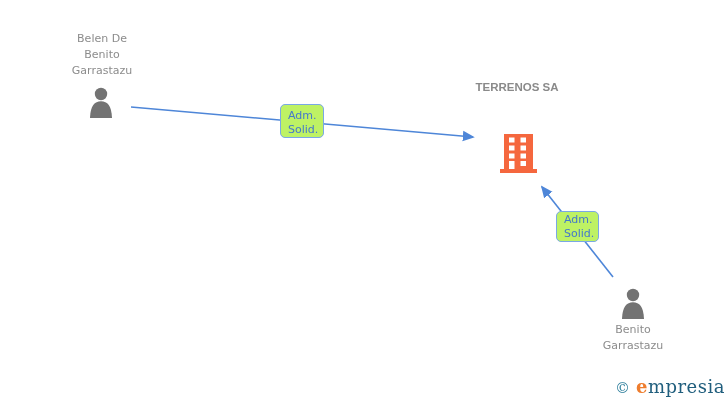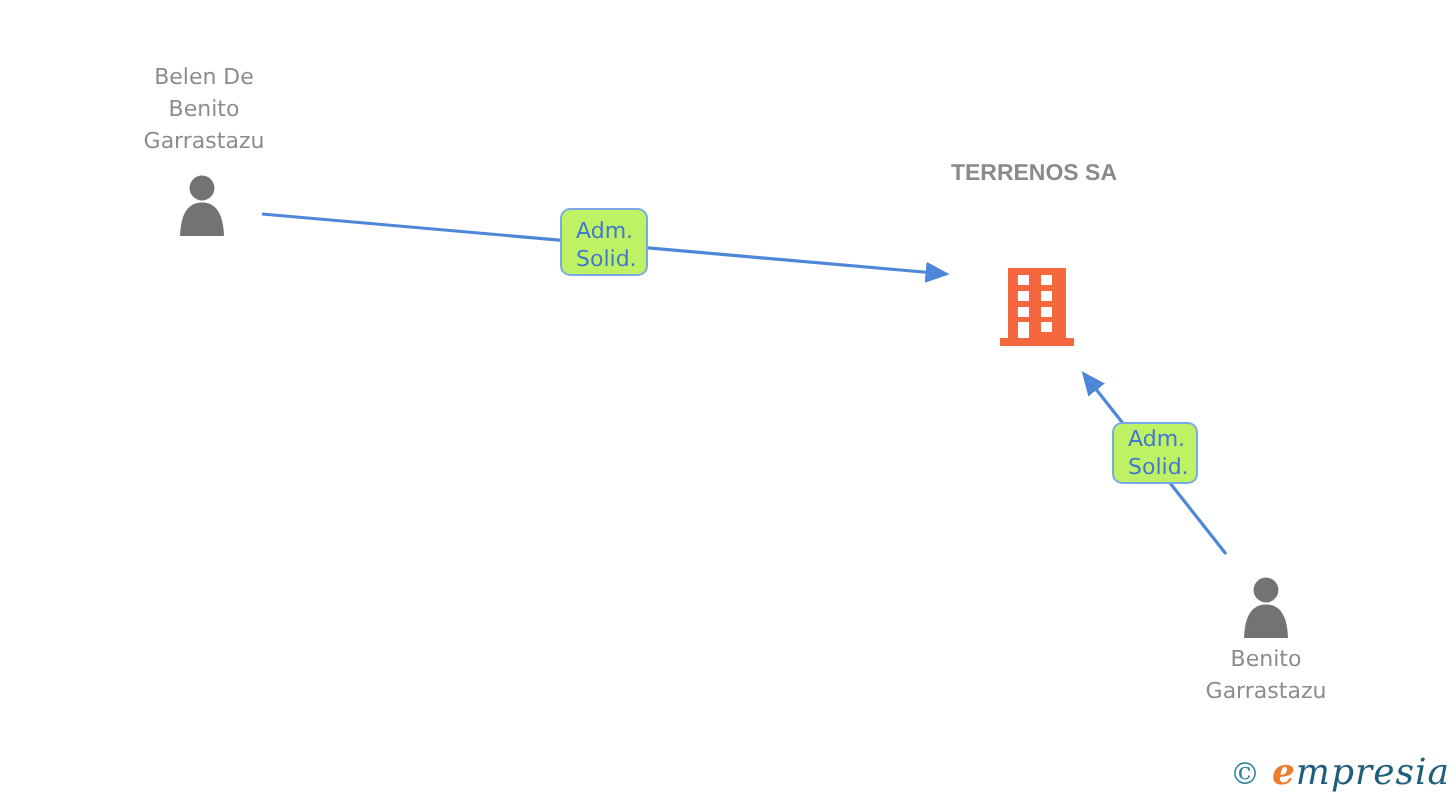--- a/index.html
+++ b/index.html
@@ -58,21 +58,21 @@
   .building-icon{position:absolute;left:500px;top:134px;width:37px;height:39px;}
   .building-icon .solid{fill:var(--building-orange,#f5673e);}
   .building-icon .win{fill:#ffffff;}
   
   .logo{
     position:absolute;right:3px;bottom:3px;
     display:flex;align-items:baseline;gap:6px;
     font-family:"DejaVu Serif","Liberation Serif",serif;
   }
   .logo-copy{color:var(--logo-copyright,#2e7f9c);font-size:15px;font-style:normal;}
-  .logo-brand{font-style:italic;font-size:18px;letter-spacing:0.5px;}
+  .logo-brand{font-size:18px;letter-spacing:0.5px;}
   .logo-initial{color:var(--logo-initial,#ee7d2e);font-weight:bold;}
   .logo-rest{color:var(--logo-brand,#205e7d);}
   .node{position:absolute;left:0;top:0;width:0;height:0;}
 </style>
 </head>
 <body>
 
 <div id="canvas">
 
   <svg id="edges" viewBox="0 0 728 400" xmlns="http://www.w3.org/2000/svg">

